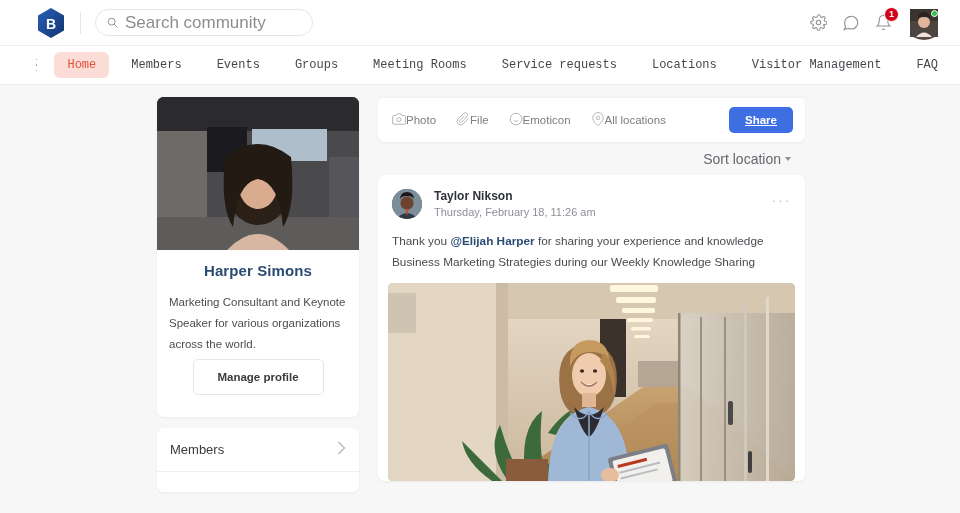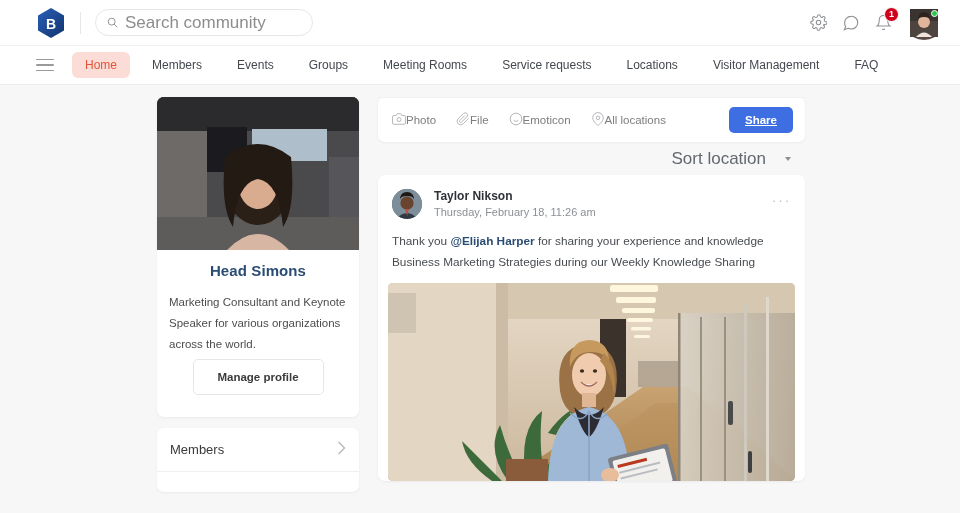--- a/index.html
+++ b/index.html
@@ -85,20 +85,21 @@
   }
 
   
   .navbar {
     height: 40px;
     background: #ffffff;
     border-top: 1px solid #f0f0f0;
     border-bottom: 1px solid #ececec;
     display: flex; align-items: center;
     padding-left: 36px;
+    font-family: Liberation Mono, monospace;
   }
   .hamburger { width: 18px; display:flex; flex-direction: column; gap: 4px; cursor: pointer; margin-right: 18px; }
   .hamburger span { display:block; height: 1.5px; background: #9a9a9a; border-radius: 1px; }
   .nav-item {
     font-size: 12px;
     color: #44484e;
     padding: 6px 13px;
     border-radius: 6px;
     cursor: pointer;
     white-space: nowrap;
@@ -201,22 +202,22 @@
     cursor: pointer;
     text-decoration: underline;
   }
 
   
   .sort-row {
     display: flex; align-items: center; justify-content: flex-end;
     padding: 0 14px 0 0; margin: 4px 0 8px 0; height: 16px;
   }
   .sort-link {
-    font-size: 17px; color: #63686f; cursor: pointer;
-    display: flex; align-items: center; gap: 19px;
+    font-size: 14px; color: #63686f; cursor: pointer;
+    display: flex; align-items: center; gap: 4px;
   }
   .caret { width:0;height:0;border-left:3.5px solid transparent;border-right:3.5px solid transparent;border-top:4px solid #8b8f95; }
 
   
   .post { overflow: hidden; }
   .post-head { display: flex; align-items: flex-start; padding: 14px 14px 0 14px; }
   .post-avatar {
     width: 30px; height: 30px; border-radius: 50%; overflow: hidden;
     flex: 0 0 30px; background: #55636e; position: relative;
   }
@@ -341,21 +342,21 @@
           <rect x="95" y="32" width="75" height="32" fill="#aebfcb"></rect>
           <rect x="172" y="60" width="30" height="93" fill="#55555a"></rect>
           <rect x="0" y="120" width="202" height="33" fill="#5e5c5b"></rect>
           <ellipse cx="101" cy="88" rx="33" ry="40" fill="#2b2018"></ellipse>
           <ellipse cx="101" cy="86" rx="20" ry="26" fill="#d9ab8f"></ellipse>
           <path d="M68 60 q33 -26 66 0 q5 50 -8 70 q-4 -45 -25 -48 q-21 3 -25 48 q-13 -20 -8 -70z" fill="#241a14"></path>
           <path d="M70 153 q31 -32 62 0 z" fill="#d8b6a4"></path>
         </svg>
       </div>
       <div class="profile-body">
-        <div class="profile-name">Head Simons</div>
+        <div class="profile-name">Harper Simons</div>
         <div class="profile-bio">Marketing Consultant and Keynote Speaker for various organizations across the world.</div>
         <button class="manage-btn">Manage profile</button>
       </div>
     </div>
 
     <div class="card members-card">
       <div class="members-head">
         <span class="members-title">Members</span>
         <span>
           <svg width="9" height="14" viewBox="0 0 9 14" fill="none" stroke="#b7b7b7" stroke-width="1.3">

